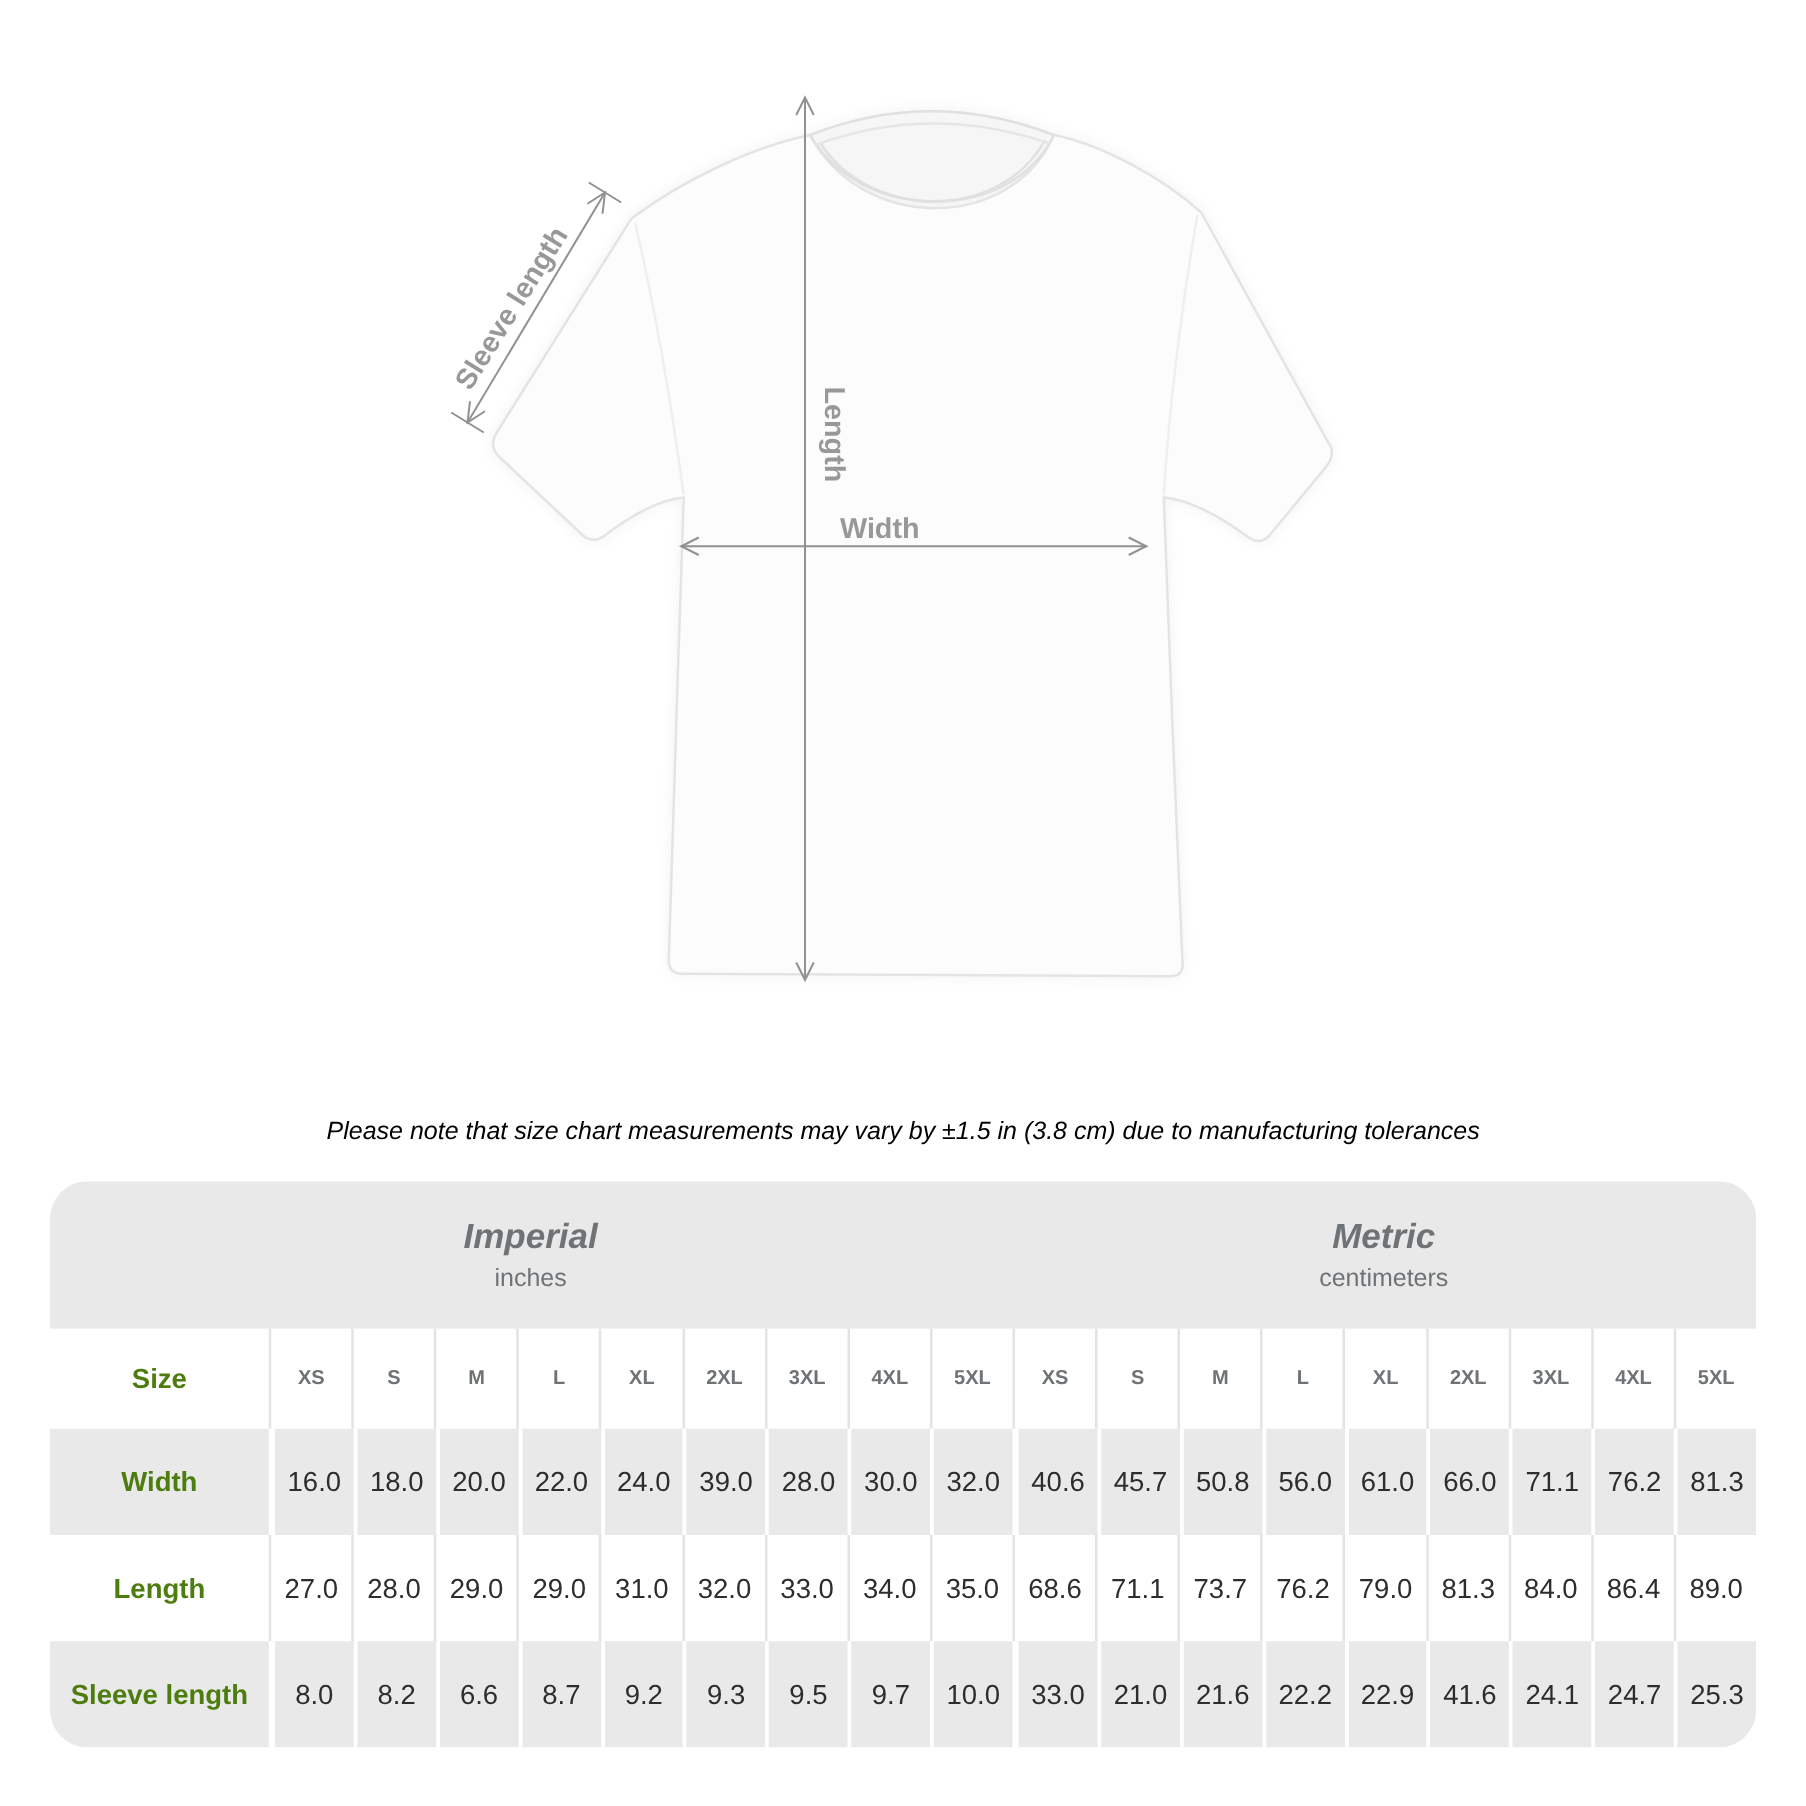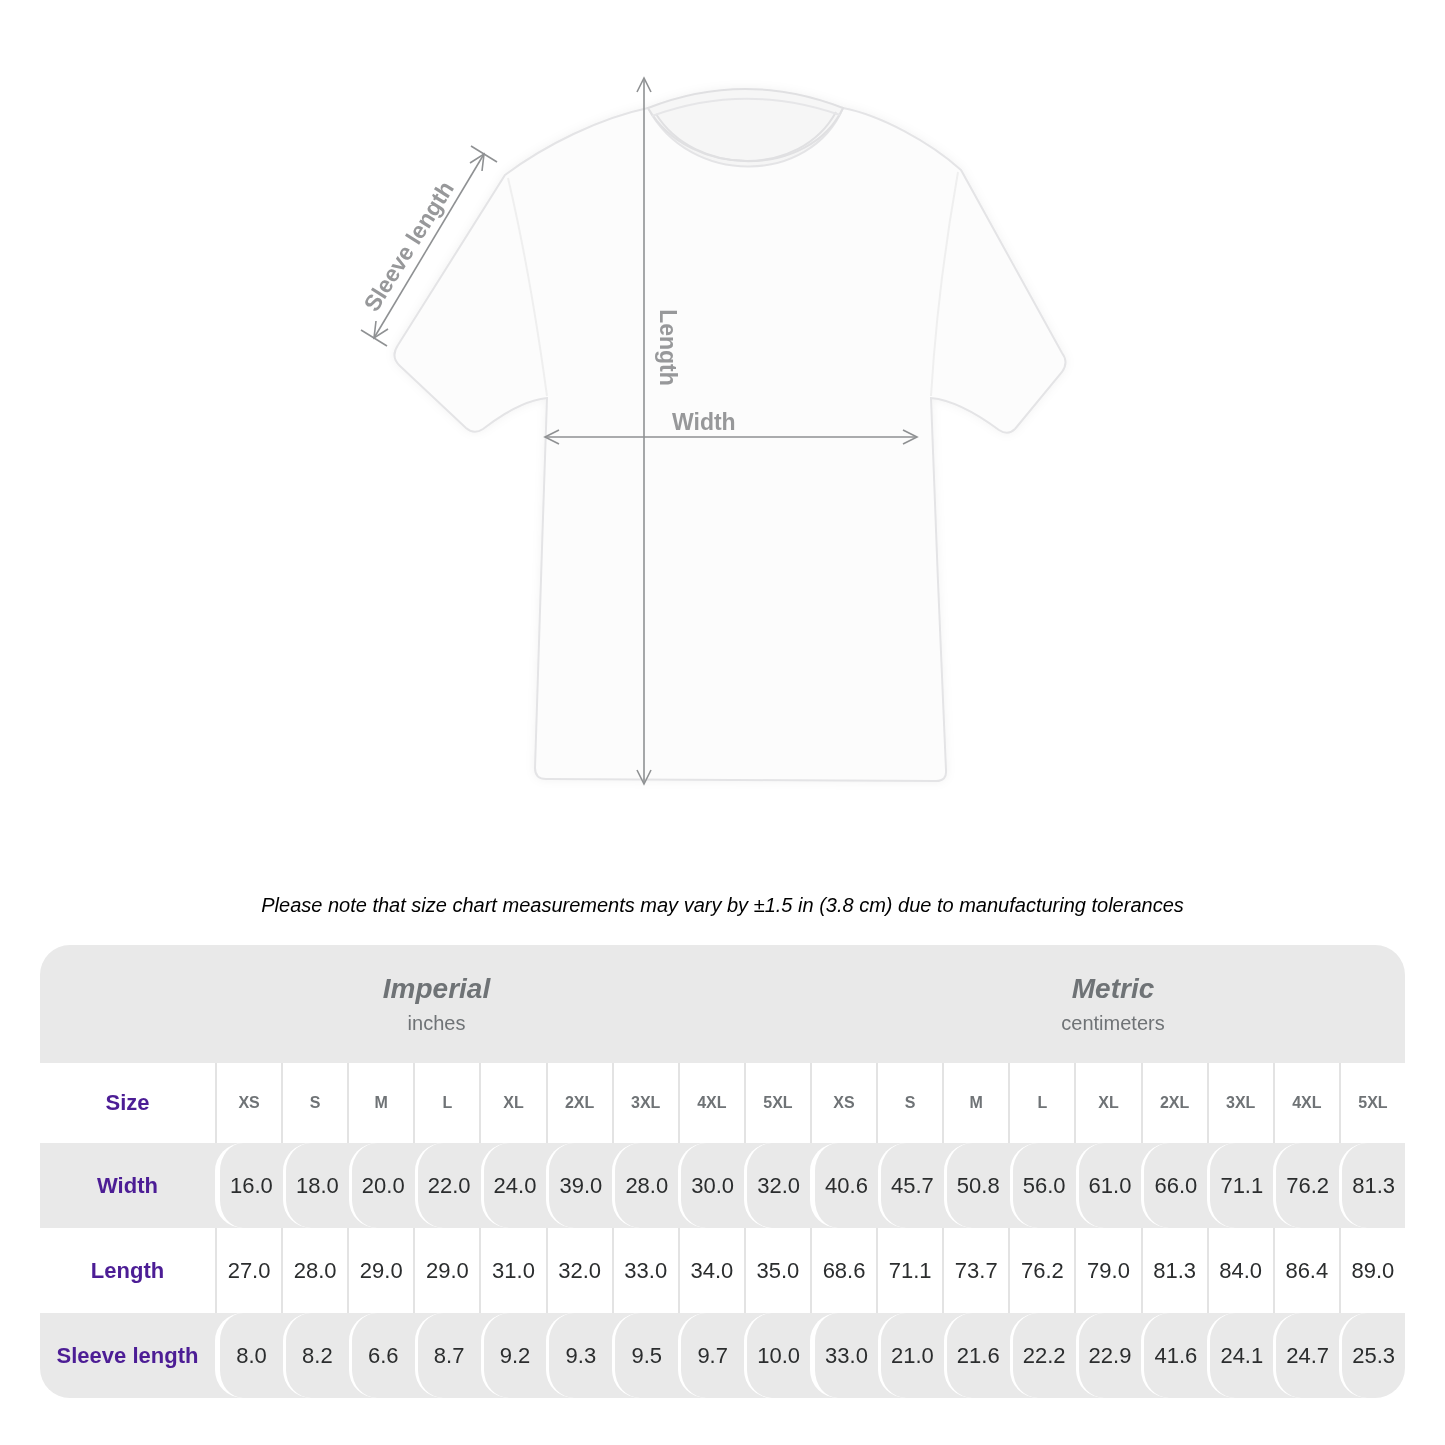--- a/index.html
+++ b/index.html
@@ -18,35 +18,35 @@
     font-size:31px;font-weight:bold;color:#1f2122;}
   .note{position:absolute;left:0;top:894px;width:100%;margin:0;text-align:center;
     font-size:20px;font-style:italic;color:#000000;}
   
   .size-table{
     position:absolute;left:40px;top:945px;width:1365px;height:453px;
     background:#ffffff;border-radius:30px;overflow:hidden;
   }
   .band{display:flex;height:118px;background:#e9e9e9;}
   .bsec{display:flex;flex-direction:column;align-items:center;justify-content:center;gap:7px;color:#6f7376;}
-  .bsec.imp{width:769px;padding-left:12px;}
+  .bsec.imp{width:769px;}
   .bsec.met{flex:1;}
   .unit-title{font-size:28px;font-weight:bold;font-style:italic;}
   .unit-sub{font-size:20px;}
   .trow{display:flex;align-items:stretch;height:85px;}
   .trow.hdr{height:80px;}
   .lblcell{width:175px;display:flex;align-items:center;justify-content:center;
-    font-weight:bold;font-size:22px;color:#4c1d95;}
+    font-weight:bold;font-size:22px;color:#4d7c0f;}
   .cell{flex:1;display:flex;align-items:center;justify-content:center;
     font-size:22px;color:#2b2d2e;}
   .trow.hdr .cell{font-weight:bold;font-size:16px;color:#6f7376;}
   .trow.white{background:#ffffff;}
   .trow.white .cell{border-left:2px solid #e3e3e3;}
   .trow.gray{background:#e9e9e9;}
-  .trow.gray .cell{border-left:3px solid #ffffff;border-radius:28px;}
+  .trow.gray .cell{border-left:3px solid #ffffff;}
   .trow.gray .cell.c0{border-left-width:5px;}
 </style>
 </head>
 <body>
 
 <div class="page">
 
   <svg class="tee" width="1445" height="840" viewBox="0 0 1445 840">
     <g style="filter:drop-shadow(0 0 5px rgba(0,0,0,0.05));">
       <path d="M 648,108

